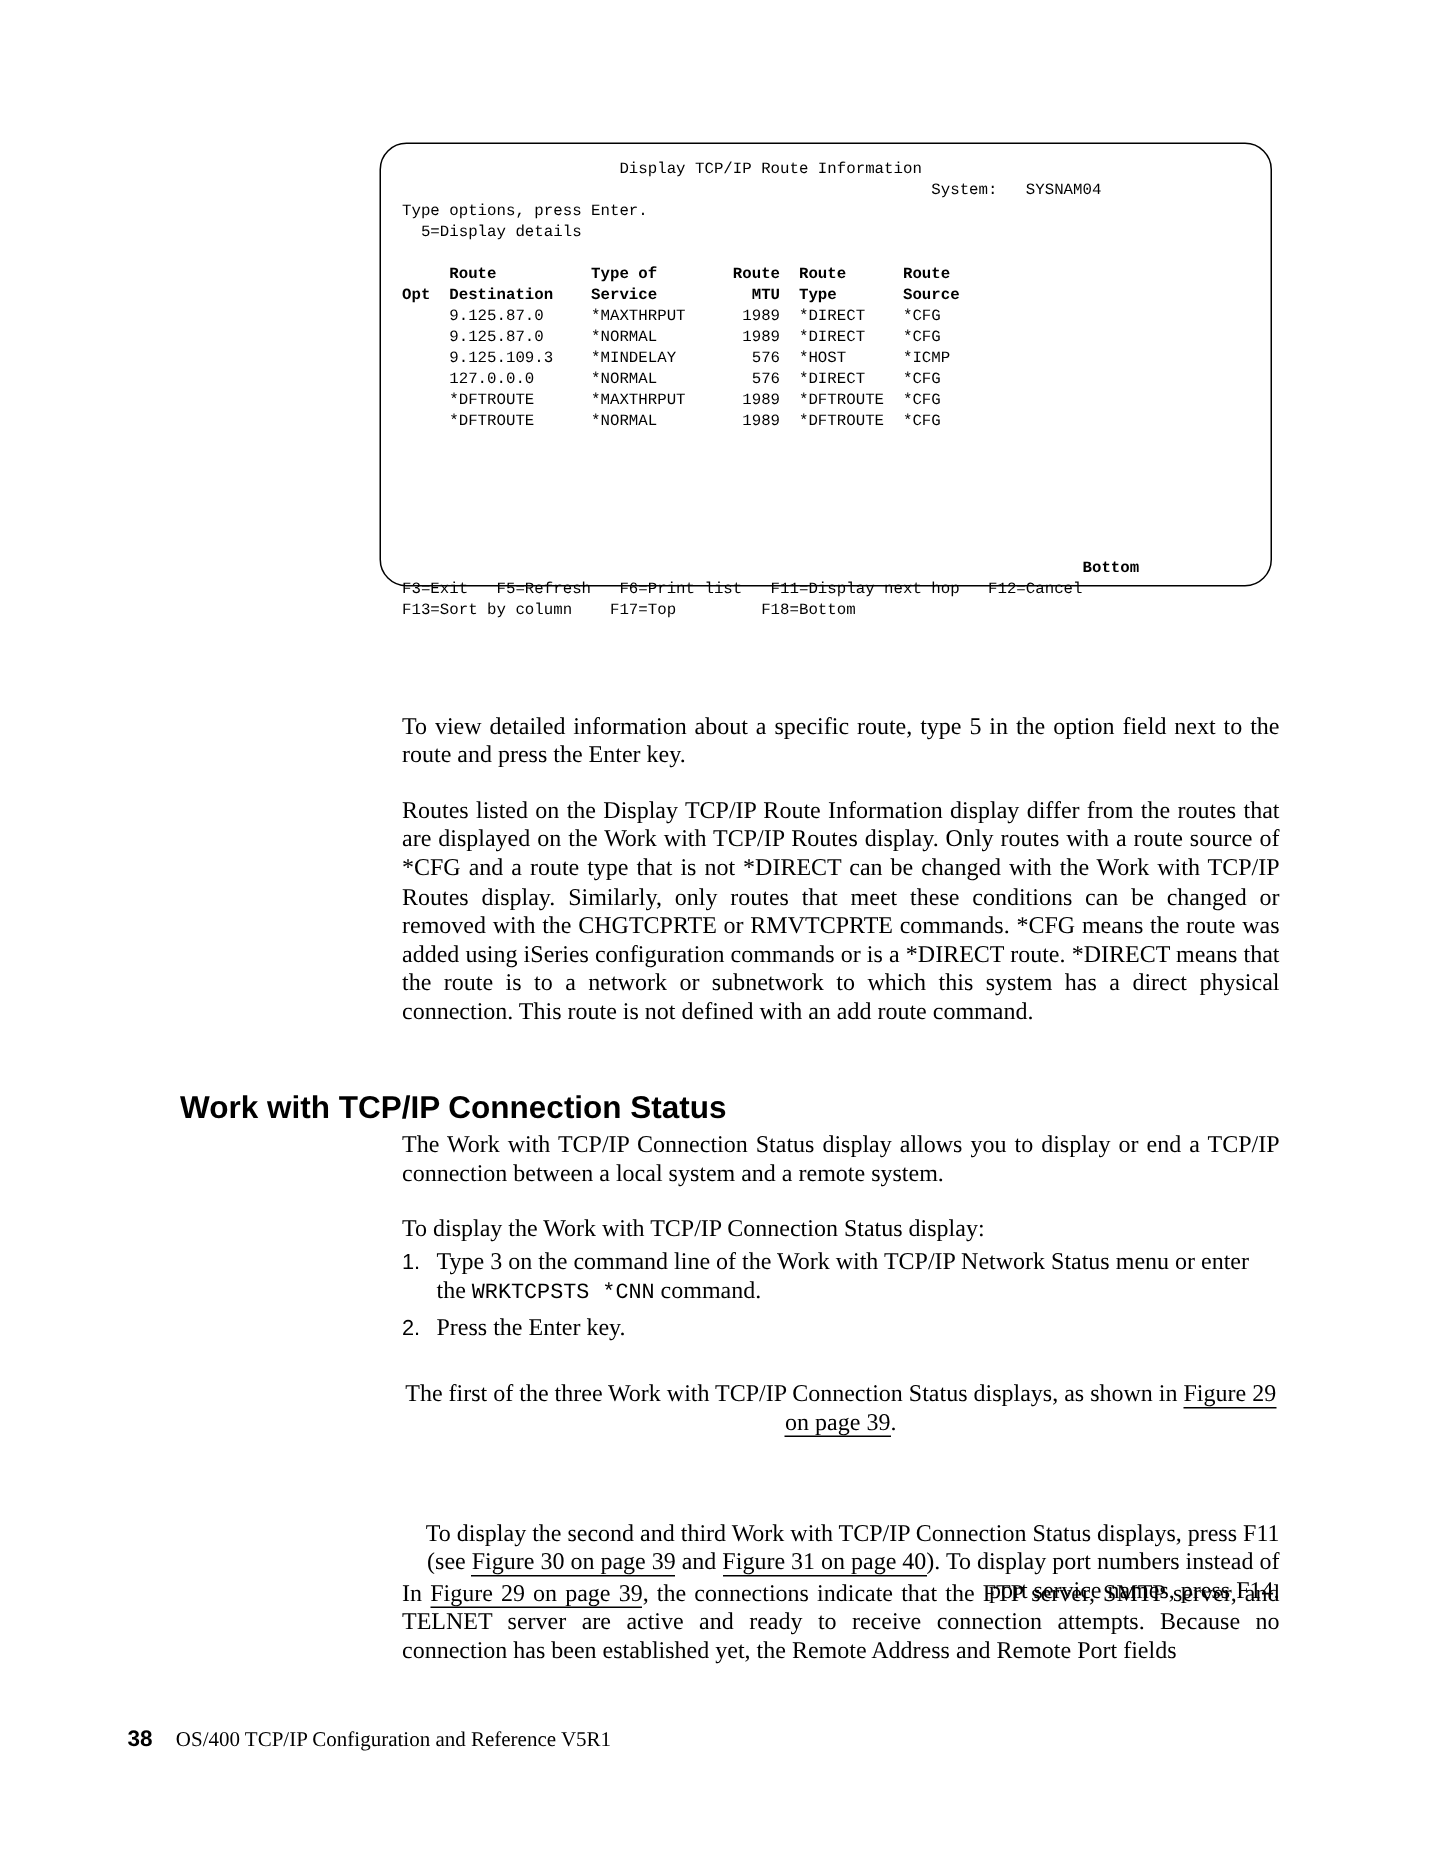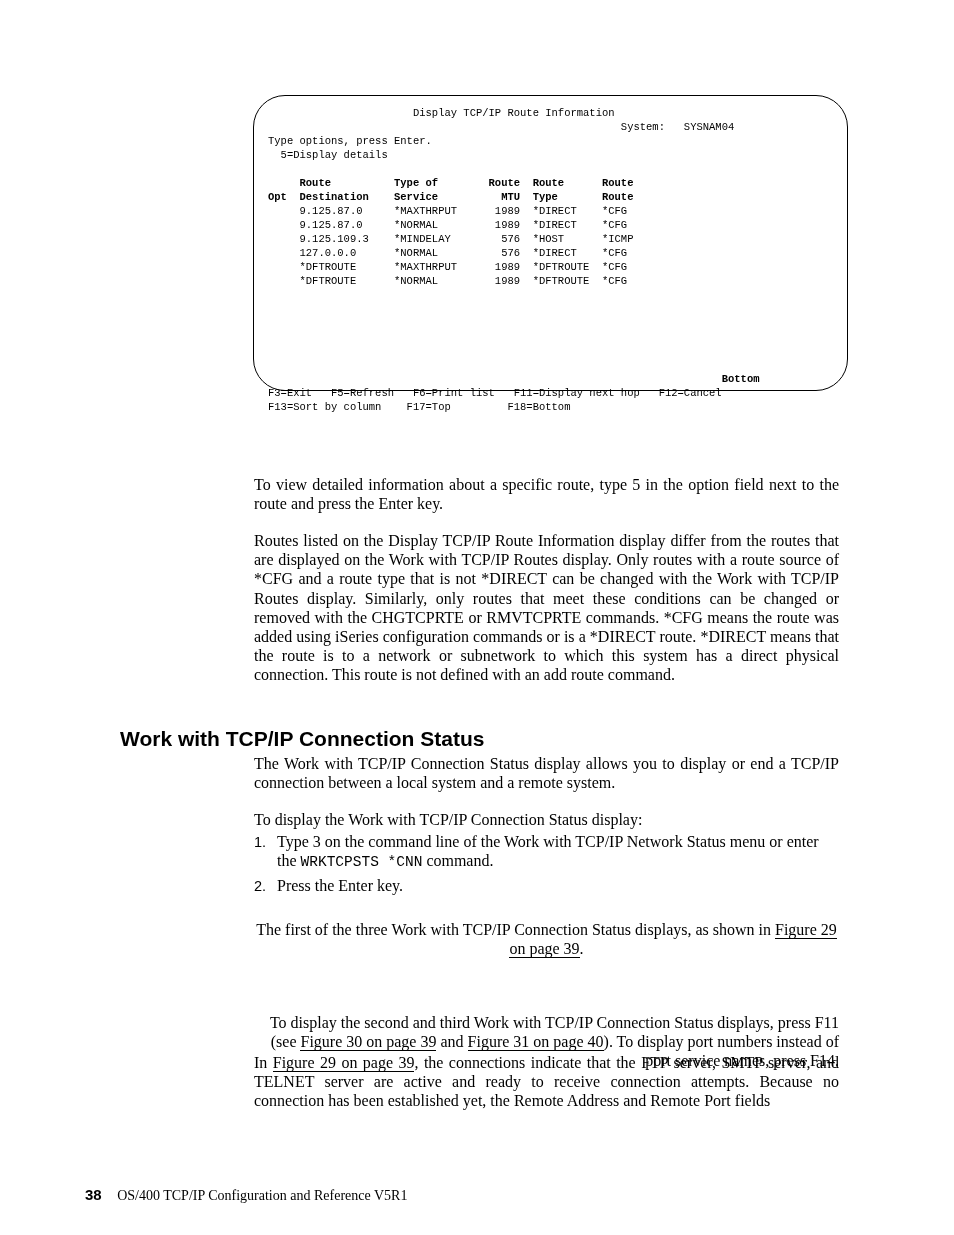--- a/index.html
+++ b/index.html
@@ -15,41 +15,41 @@
     font-family: Georgia, "Times New Roman", serif;
     color: #000;
   }
   .terminal-box {
     position: absolute;
     left: 253px;
     top: 95px;
     width: 595px;
     height: 296px;
     border: 1px solid #000;
-    border-radius: 32px;
+    border-radius: 18px;
     box-sizing: border-box;
     padding: 10px 14px 10px 14px;
   }
   .terminal-pre {
     font-family: "Lucida Console", "Courier New", monospace;
     font-size: 10.5px;
     line-height: 14px;
     white-space: pre;
     margin: 0;
   }
   .caption {
     position: absolute;
     left: 254px;
     font-style: italic;
     font-size: 13.5px;
     font-family: Arial, Helvetica, sans-serif;
   }
   .body-block {
     position: absolute;
-    left: 254px;
+    left: 268px;
     width: 585px;
     font-size: 16px;
     line-height: 19.2px;
     text-align: justify;
   }
   .h2 {
     position: absolute;
     left: 120px;
     font-family: Arial, Helvetica, sans-serif;
     font-weight: bold;
@@ -78,21 +78,21 @@
   }
   .linklike {
     text-decoration: none;
     border-bottom: 1px solid #000;
     padding-bottom: 0px;
   }
   .italic { }
   .footer {
     position: absolute;
     left: 85px;
-    top: 1186px;
+    top: 1151px;
     font-size: 14px;
   }
   .footer-page {
     font-weight: bold;
     font-family: Arial, Helvetica, sans-serif;
     font-size: 15px;
     margin-right: 12px;
   }
 </style>
 </head>
@@ -100,21 +100,21 @@
 
 <div class="page">
 
   <div class="terminal-box">
     <pre class="terminal-pre" id="terminal-pre">                       Display TCP/IP Route Information                       
                                                         System:   SYSNAM04
 Type options, press Enter.
   5=Display details
 
 <b>     Route          Type of        Route  Route      Route</b>
-<b>Opt  Destination    Service          MTU  Type       Route</b>
+<b>Opt  Destination    Service          MTU  Type       Source</b>
      9.125.87.0     *MAXTHRPUT      1989  *DIRECT    *CFG
      9.125.87.0     *NORMAL         1989  *DIRECT    *CFG
      9.125.109.3    *MINDELAY        576  *HOST      *ICMP
      127.0.0.0      *NORMAL          576  *DIRECT    *CFG
      *DFTROUTE      *MAXTHRPUT      1989  *DFTROUTE  *CFG
      *DFTROUTE      *NORMAL         1989  *DFTROUTE  *CFG
 
 
 
 

